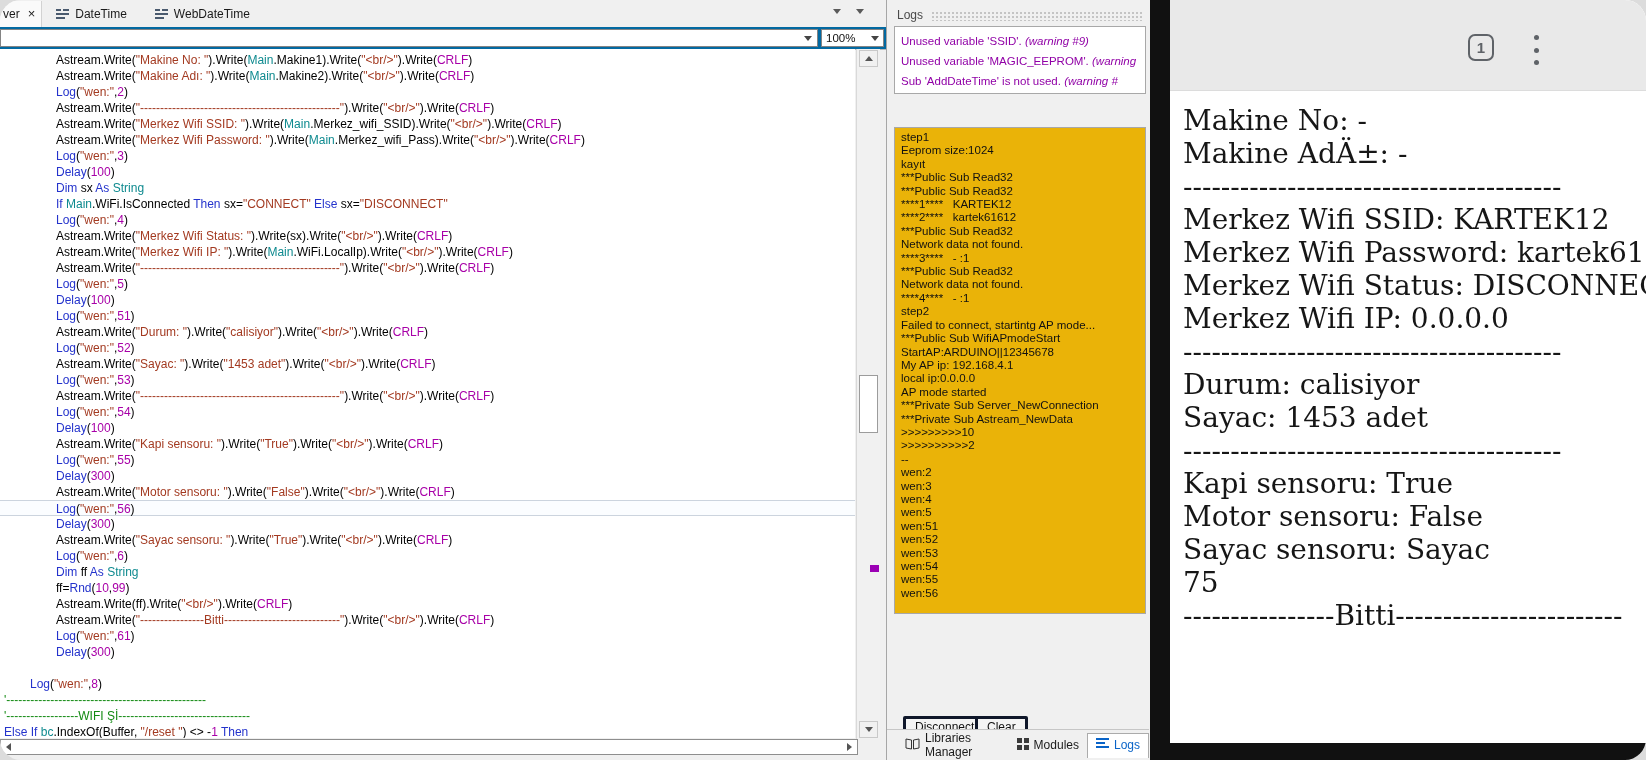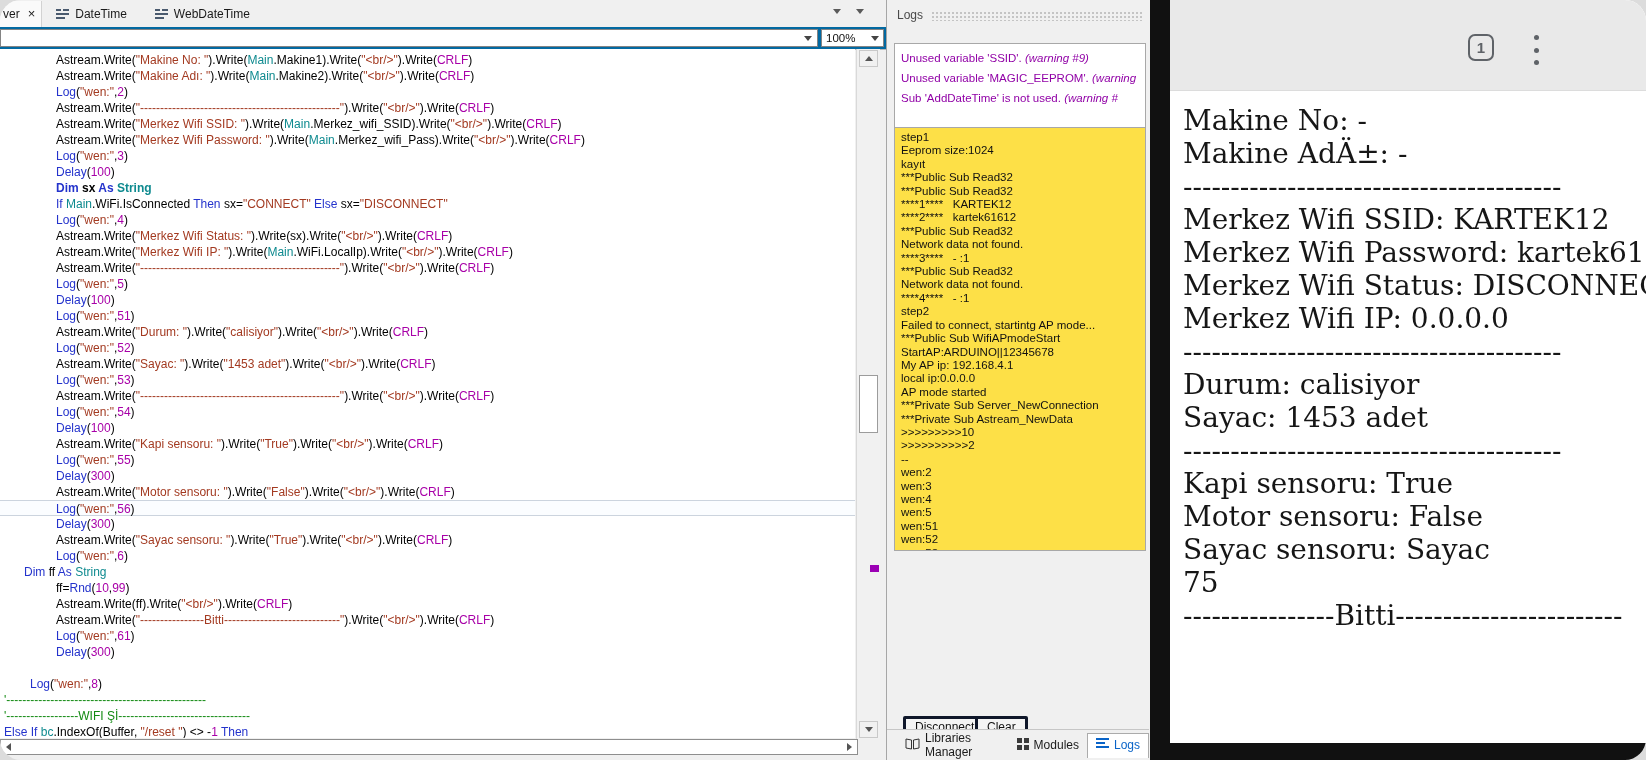--- a/index.html
+++ b/index.html
@@ -50,25 +50,25 @@
 
   .minibox{left:0;top:739px;width:858px;height:16px;background:#fff;border:1px solid #8e8e8e;box-sizing:border-box;}
   .mini-arrow{position:absolute;top:2px;display:flex;align-items:center;justify-content:center;width:13px;height:10px;}
 
   
   .logspanel{left:886px;top:0;width:262px;height:760px;background:#f0f0f0;border-left:1px solid #a6a6a6;box-sizing:border-box;}
   .logshead{position:absolute;left:10px;top:8px;width:248px;height:14px;display:flex;align-items:center;}
   .logshead-label{font-size:12px;color:#4a4a4a;}
   .dotfill{flex:1;height:10px;margin:2px 2px 0 8px;
            background-image:radial-gradient(circle,#c4c4c4 1px,transparent 1.2px);background-size:4px 4px;}
-  .warnbox{position:absolute;left:7px;top:43px;width:252px;height:92px;background:#fff;border:1px solid #a8a8a8;
+  .warnbox{position:absolute;left:7px;top:26px;width:252px;height:68px;background:#fff;border:1px solid #a8a8a8;
            box-sizing:border-box;overflow:hidden;padding:4px 6px;}
   .warning-line{font-size:11.5px;line-height:20px;color:#9000a6;white-space:nowrap;}
   .warning-note{font-style:italic;}
-  .logbox{position:absolute;left:7px;top:127px;width:252px;height:424px;background:#fde047;border:1px solid #a8a8a8;
+  .logbox{position:absolute;left:7px;top:127px;width:252px;height:487px;background:#eab308;border:1px solid #a8a8a8;
           box-sizing:border-box;overflow:hidden;padding:3px 6px;}
   .log-line{font-size:11.5px;line-height:13.4px;color:#111;white-space:pre;}
   .logbtns{position:absolute;left:0;top:700px;width:262px;height:24px;}
   .winbtn{position:absolute;top:16px;height:21px;background:#f4f4f4;border:3px solid #0f172a;border-radius:2px;
           font-size:12px;color:#111;display:flex;align-items:center;justify-content:center;box-sizing:border-box;
           font-family:"Liberation Sans",sans-serif;padding:0 9px;}
   .statusbar{position:absolute;left:0;top:729px;width:262px;height:31px;background:#f0f0f0;
              border-top:1px solid #c6c6c6;display:flex;align-items:center;box-sizing:border-box;padding-left:10px;}
   .statustab{display:flex;align-items:center;gap:5px;font-size:12px;color:#1a1a1a;padding:4px 8px;}
   .statustab.active{background:#ffffff;border:1px solid #ababab;border-bottom:none;color:#0a64c8;margin-bottom:-1px;padding:4px 8px 6px 8px;}
@@ -140,21 +140,21 @@
 
   <div class="abs codearea" id="code-lines">
       <div class="code-line" style="padding-left: 56px;"><span class="tk-p">Astream.Write(</span><span class="tk-s">"Makine No: "</span><span class="tk-p">).Write(</span><span class="tk-t">Main</span><span class="tk-p">.Makine1).Write(</span><span class="tk-s">"&lt;br/&gt;"</span><span class="tk-p">).Write(</span><span class="tk-n">CRLF</span><span class="tk-p">)</span></div>
       <div class="code-line" style="padding-left: 56px;"><span class="tk-p">Astream.Write(</span><span class="tk-s">"Makine Adı: "</span><span class="tk-p">).Write(</span><span class="tk-t">Main</span><span class="tk-p">.Makine2).Write(</span><span class="tk-s">"&lt;br/&gt;"</span><span class="tk-p">).Write(</span><span class="tk-n">CRLF</span><span class="tk-p">)</span></div>
       <div class="code-line" style="padding-left: 56px;"><span class="tk-k">Log</span><span class="tk-p">(</span><span class="tk-s">"wen:"</span><span class="tk-p">,</span><span class="tk-n">2</span><span class="tk-p">)</span></div>
       <div class="code-line" style="padding-left: 56px;"><span class="tk-p">Astream.Write(</span><span class="tk-s">"--------------------------------------------------"</span><span class="tk-p">).Write(</span><span class="tk-s">"&lt;br/&gt;"</span><span class="tk-p">).Write(</span><span class="tk-n">CRLF</span><span class="tk-p">)</span></div>
       <div class="code-line" style="padding-left: 56px;"><span class="tk-p">Astream.Write(</span><span class="tk-s">"Merkez Wifi SSID: "</span><span class="tk-p">).Write(</span><span class="tk-t">Main</span><span class="tk-p">.Merkez_wifi_SSID).Write(</span><span class="tk-s">"&lt;br/&gt;"</span><span class="tk-p">).Write(</span><span class="tk-n">CRLF</span><span class="tk-p">)</span></div>
       <div class="code-line" style="padding-left: 56px;"><span class="tk-p">Astream.Write(</span><span class="tk-s">"Merkez Wifi Password: "</span><span class="tk-p">).Write(</span><span class="tk-t">Main</span><span class="tk-p">.Merkez_wifi_Pass).Write(</span><span class="tk-s">"&lt;br/&gt;"</span><span class="tk-p">).Write(</span><span class="tk-n">CRLF</span><span class="tk-p">)</span></div>
       <div class="code-line" style="padding-left: 56px;"><span class="tk-k">Log</span><span class="tk-p">(</span><span class="tk-s">"wen:"</span><span class="tk-p">,</span><span class="tk-n">3</span><span class="tk-p">)</span></div>
       <div class="code-line" style="padding-left: 56px;"><span class="tk-k">Delay</span><span class="tk-p">(</span><span class="tk-n">100</span><span class="tk-p">)</span></div>
-      <div class="code-line" style="padding-left: 56px; font-weight: bold;"><span class="tk-k">Dim</span><span class="tk-p"> sx </span><span class="tk-k">As</span><span class="tk-p"> </span><span class="tk-t">String</span></div>
+      <div class="code-line" style="padding-left: 56px;"><span class="tk-k">Dim</span><span class="tk-p"> sx </span><span class="tk-k">As</span><span class="tk-p"> </span><span class="tk-t">String</span></div>
       <div class="code-line" style="padding-left: 56px;"><span class="tk-k">If</span><span class="tk-p"> </span><span class="tk-t">Main</span><span class="tk-p">.WiFi.IsConnected </span><span class="tk-k">Then</span><span class="tk-p"> sx=</span><span class="tk-s">"CONNECT"</span><span class="tk-p"> </span><span class="tk-k">Else</span><span class="tk-p"> sx=</span><span class="tk-s">"DISCONNECT"</span></div>
       <div class="code-line" style="padding-left: 56px;"><span class="tk-k">Log</span><span class="tk-p">(</span><span class="tk-s">"wen:"</span><span class="tk-p">,</span><span class="tk-n">4</span><span class="tk-p">)</span></div>
       <div class="code-line" style="padding-left: 56px;"><span class="tk-p">Astream.Write(</span><span class="tk-s">"Merkez Wifi Status: "</span><span class="tk-p">).Write(sx).Write(</span><span class="tk-s">"&lt;br/&gt;"</span><span class="tk-p">).Write(</span><span class="tk-n">CRLF</span><span class="tk-p">)</span></div>
       <div class="code-line" style="padding-left: 56px;"><span class="tk-p">Astream.Write(</span><span class="tk-s">"Merkez Wifi IP: "</span><span class="tk-p">).Write(</span><span class="tk-t">Main</span><span class="tk-p">.WiFi.LocalIp).Write(</span><span class="tk-s">"&lt;br/&gt;"</span><span class="tk-p">).Write(</span><span class="tk-n">CRLF</span><span class="tk-p">)</span></div>
       <div class="code-line" style="padding-left: 56px;"><span class="tk-p">Astream.Write(</span><span class="tk-s">"--------------------------------------------------"</span><span class="tk-p">).Write(</span><span class="tk-s">"&lt;br/&gt;"</span><span class="tk-p">).Write(</span><span class="tk-n">CRLF</span><span class="tk-p">)</span></div>
       <div class="code-line" style="padding-left: 56px;"><span class="tk-k">Log</span><span class="tk-p">(</span><span class="tk-s">"wen:"</span><span class="tk-p">,</span><span class="tk-n">5</span><span class="tk-p">)</span></div>
       <div class="code-line" style="padding-left: 56px;"><span class="tk-k">Delay</span><span class="tk-p">(</span><span class="tk-n">100</span><span class="tk-p">)</span></div>
       <div class="code-line" style="padding-left: 56px;"><span class="tk-k">Log</span><span class="tk-p">(</span><span class="tk-s">"wen:"</span><span class="tk-p">,</span><span class="tk-n">51</span><span class="tk-p">)</span></div>
       <div class="code-line" style="padding-left: 56px;"><span class="tk-p">Astream.Write(</span><span class="tk-s">"Durum: "</span><span class="tk-p">).Write(</span><span class="tk-s">"calisiyor"</span><span class="tk-p">).Write(</span><span class="tk-s">"&lt;br/&gt;"</span><span class="tk-p">).Write(</span><span class="tk-n">CRLF</span><span class="tk-p">)</span></div>
       <div class="code-line" style="padding-left: 56px;"><span class="tk-k">Log</span><span class="tk-p">(</span><span class="tk-s">"wen:"</span><span class="tk-p">,</span><span class="tk-n">52</span><span class="tk-p">)</span></div>
@@ -164,21 +164,21 @@
       <div class="code-line" style="padding-left: 56px;"><span class="tk-k">Log</span><span class="tk-p">(</span><span class="tk-s">"wen:"</span><span class="tk-p">,</span><span class="tk-n">54</span><span class="tk-p">)</span></div>
       <div class="code-line" style="padding-left: 56px;"><span class="tk-k">Delay</span><span class="tk-p">(</span><span class="tk-n">100</span><span class="tk-p">)</span></div>
       <div class="code-line" style="padding-left: 56px;"><span class="tk-p">Astream.Write(</span><span class="tk-s">"Kapi sensoru: "</span><span class="tk-p">).Write(</span><span class="tk-s">"True"</span><span class="tk-p">).Write(</span><span class="tk-s">"&lt;br/&gt;"</span><span class="tk-p">).Write(</span><span class="tk-n">CRLF</span><span class="tk-p">)</span></div>
       <div class="code-line" style="padding-left: 56px;"><span class="tk-k">Log</span><span class="tk-p">(</span><span class="tk-s">"wen:"</span><span class="tk-p">,</span><span class="tk-n">55</span><span class="tk-p">)</span></div>
       <div class="code-line" style="padding-left: 56px;"><span class="tk-k">Delay</span><span class="tk-p">(</span><span class="tk-n">300</span><span class="tk-p">)</span></div>
       <div class="code-line" style="padding-left: 56px;"><span class="tk-p">Astream.Write(</span><span class="tk-s">"Motor sensoru: "</span><span class="tk-p">).Write(</span><span class="tk-s">"False"</span><span class="tk-p">).Write(</span><span class="tk-s">"&lt;br/&gt;"</span><span class="tk-p">).Write(</span><span class="tk-n">CRLF</span><span class="tk-p">)</span></div>
       <div class="code-line hl" style="padding-left: 56px;"><span class="tk-k">Log</span><span class="tk-p">(</span><span class="tk-s">"wen:"</span><span class="tk-p">,</span><span class="tk-n">56</span><span class="tk-p">)</span></div>
       <div class="code-line" style="padding-left: 56px;"><span class="tk-k">Delay</span><span class="tk-p">(</span><span class="tk-n">300</span><span class="tk-p">)</span></div>
       <div class="code-line" style="padding-left: 56px;"><span class="tk-p">Astream.Write(</span><span class="tk-s">"Sayac sensoru: "</span><span class="tk-p">).Write(</span><span class="tk-s">"True"</span><span class="tk-p">).Write(</span><span class="tk-s">"&lt;br/&gt;"</span><span class="tk-p">).Write(</span><span class="tk-n">CRLF</span><span class="tk-p">)</span></div>
       <div class="code-line" style="padding-left: 56px;"><span class="tk-k">Log</span><span class="tk-p">(</span><span class="tk-s">"wen:"</span><span class="tk-p">,</span><span class="tk-n">6</span><span class="tk-p">)</span></div>
-      <div class="code-line" style="padding-left: 24px;"><span class="tk-k">Dim</span><span class="tk-p"> ff </span><span class="tk-k">As</span><span class="tk-p"> </span><span class="tk-t">String</span></div>
+      <div class="code-line" style="padding-left: 56px;"><span class="tk-k">Dim</span><span class="tk-p"> ff </span><span class="tk-k">As</span><span class="tk-p"> </span><span class="tk-t">String</span></div>
       <div class="code-line" style="padding-left: 56px;"><span class="tk-p">ff=</span><span class="tk-k">Rnd</span><span class="tk-p">(</span><span class="tk-n">10</span><span class="tk-p">,</span><span class="tk-n">99</span><span class="tk-p">)</span></div>
       <div class="code-line" style="padding-left: 56px;"><span class="tk-p">Astream.Write(ff).Write(</span><span class="tk-s">"&lt;br/&gt;"</span><span class="tk-p">).Write(</span><span class="tk-n">CRLF</span><span class="tk-p">)</span></div>
       <div class="code-line" style="padding-left: 56px;"><span class="tk-p">Astream.Write(</span><span class="tk-s">"----------------Bitti-----------------------------"</span><span class="tk-p">).Write(</span><span class="tk-s">"&lt;br/&gt;"</span><span class="tk-p">).Write(</span><span class="tk-n">CRLF</span><span class="tk-p">)</span></div>
       <div class="code-line" style="padding-left: 56px;"><span class="tk-k">Log</span><span class="tk-p">(</span><span class="tk-s">"wen:"</span><span class="tk-p">,</span><span class="tk-n">61</span><span class="tk-p">)</span></div>
       <div class="code-line" style="padding-left: 56px;"><span class="tk-k">Delay</span><span class="tk-p">(</span><span class="tk-n">300</span><span class="tk-p">)</span></div>
       <div class="code-line" style="padding-left: 4px;">&nbsp;</div>
       <div class="code-line" style="padding-left: 30px;"><span class="tk-k">Log</span><span class="tk-p">(</span><span class="tk-s">"wen:"</span><span class="tk-p">,</span><span class="tk-n">8</span><span class="tk-p">)</span></div>
       <div class="code-line" style="padding-left: 4px;"><span class="tk-c">'--------------------------------------------------</span></div>
       <div class="code-line" style="padding-left: 4px;"><span class="tk-c">'------------------WIFI Şİ---------------------------------</span></div>
       <div class="code-line" style="padding-left: 4px;"><span class="tk-k">Else If</span><span class="tk-p"> </span><span class="tk-t">bc</span><span class="tk-p">.IndexOf(Buffer, </span><span class="tk-s">"/reset "</span><span class="tk-p">) &lt;&gt; -</span><span class="tk-n">1</span><span class="tk-p"> </span><span class="tk-k">Then</span></div>

